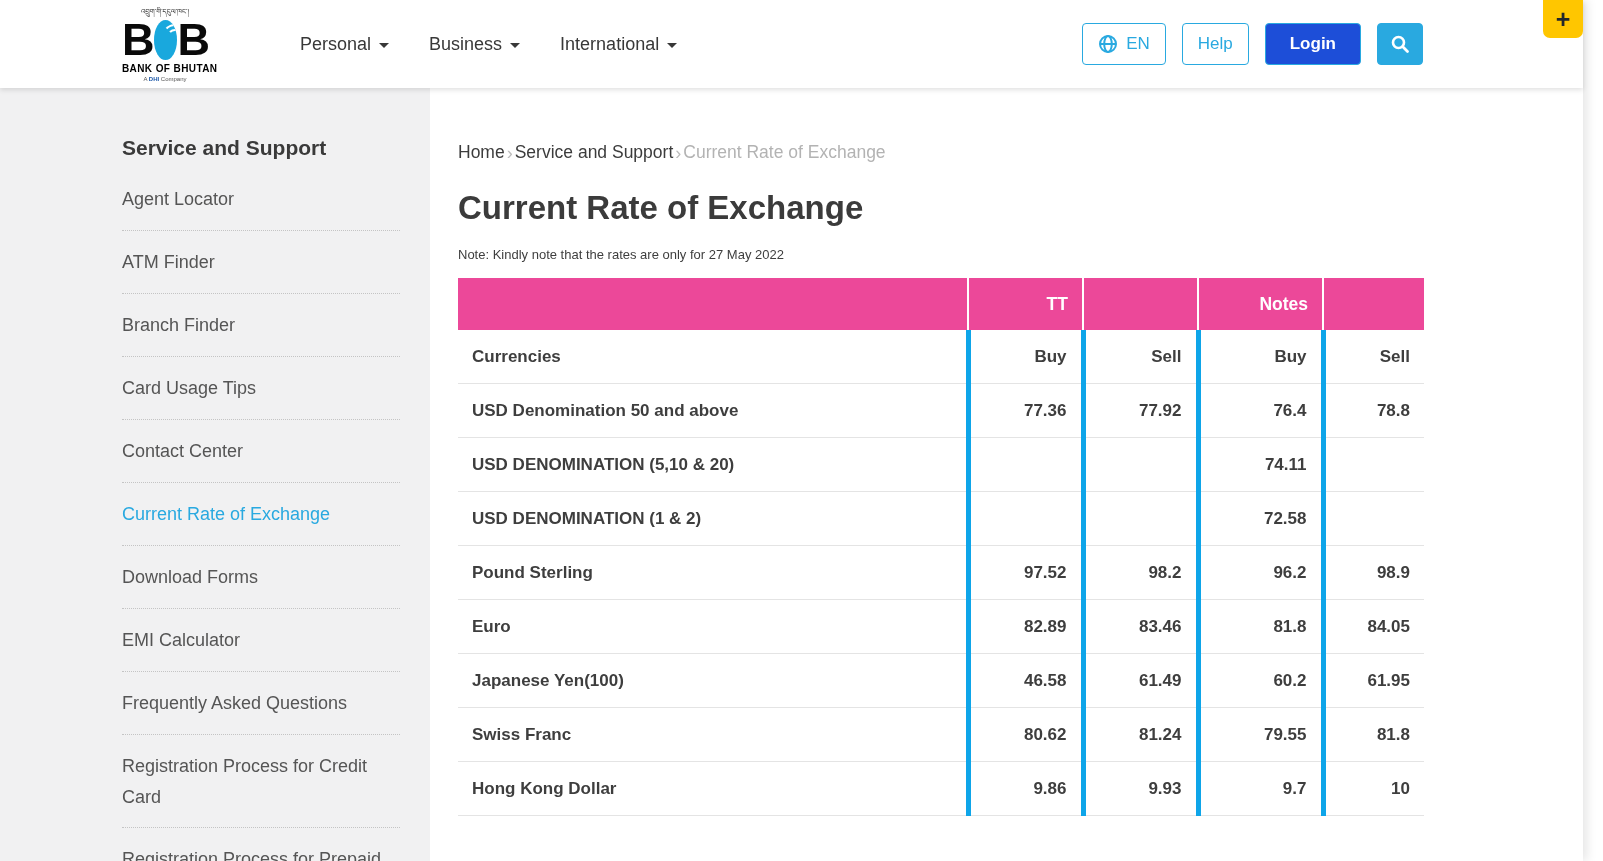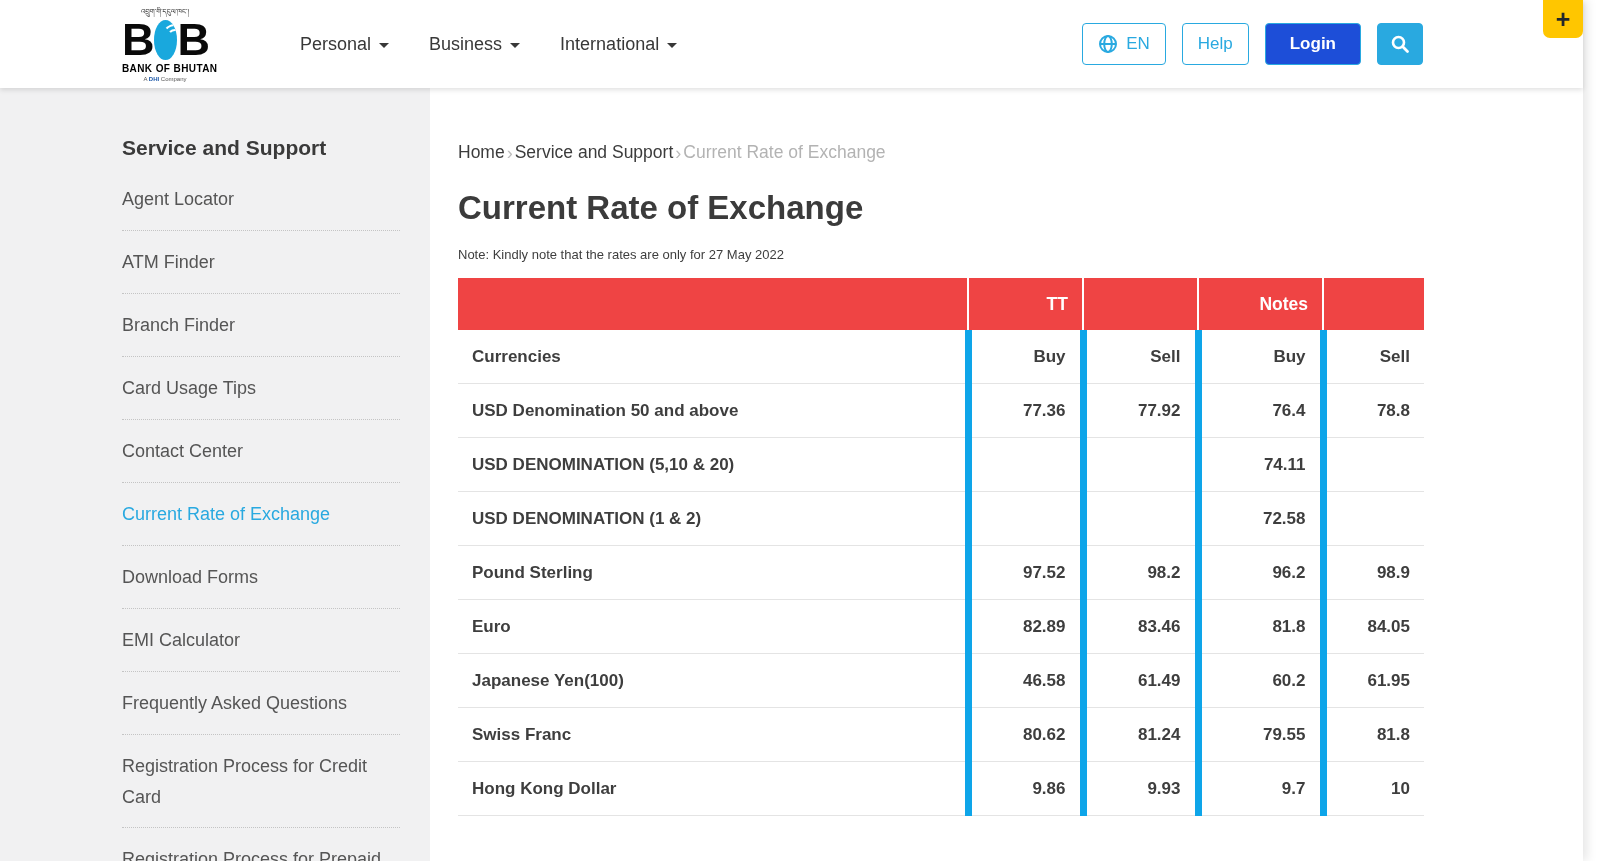--- a/index.html
+++ b/index.html
@@ -108,34 +108,34 @@
   .breadcrumb { display: flex; align-items: center; gap: 2px; font-size: 17.5px; color: #3c3c3c; }
   .crumb { cursor: pointer; }
   .crumb-sep { color: #bdbdbd; font-size: 18px; line-height: 1; }
   .crumb-current { color: #b3b3b3; cursor: default; }
 
   .page-title { font-size: 33px; color: #3b3b3b; margin: 26px 0 0; font-weight: 700; }
   .note { font-size: 13px; color: #3e3e3e; margin: 20px 0 16px; }
 
   table.rates { width: 966px; border-collapse: collapse; table-layout: fixed; }
   table.rates thead th.group-cell {
-    background: #ef4444; height: 52px;
+    background: #ec4899; height: 52px;
     color: #ffffff; font-size: 17.5px; font-weight: 700;
     text-align: right; padding: 0 14px;
     border-right: 2px solid #ffffff;
   }
   table.rates thead th.group-cell:last-child { border-right: none; }
   table.rates th.sub-cell, table.rates td {
     background: #ffffff;
     font-size: 17px; color: #3e3e3e; font-weight: 700;
     padding: 17px 14px 16px;
     border-bottom: 1px solid #e4e4e4;
   }
   .c-name { text-align: left; }
-  .c-num { text-align: right; border-left: 7px solid #0ea5e9; }
+  .c-num { text-align: right; border-left: 5px solid #0ea5e9; }
 </style>
 </head>
 <body>
 
 <div class="page">
 
   <header class="topbar">
 
     <div class="logo">
       <div class="logo-dz">འབྲུག་གི་དངུལ་ཁང་།</div>

